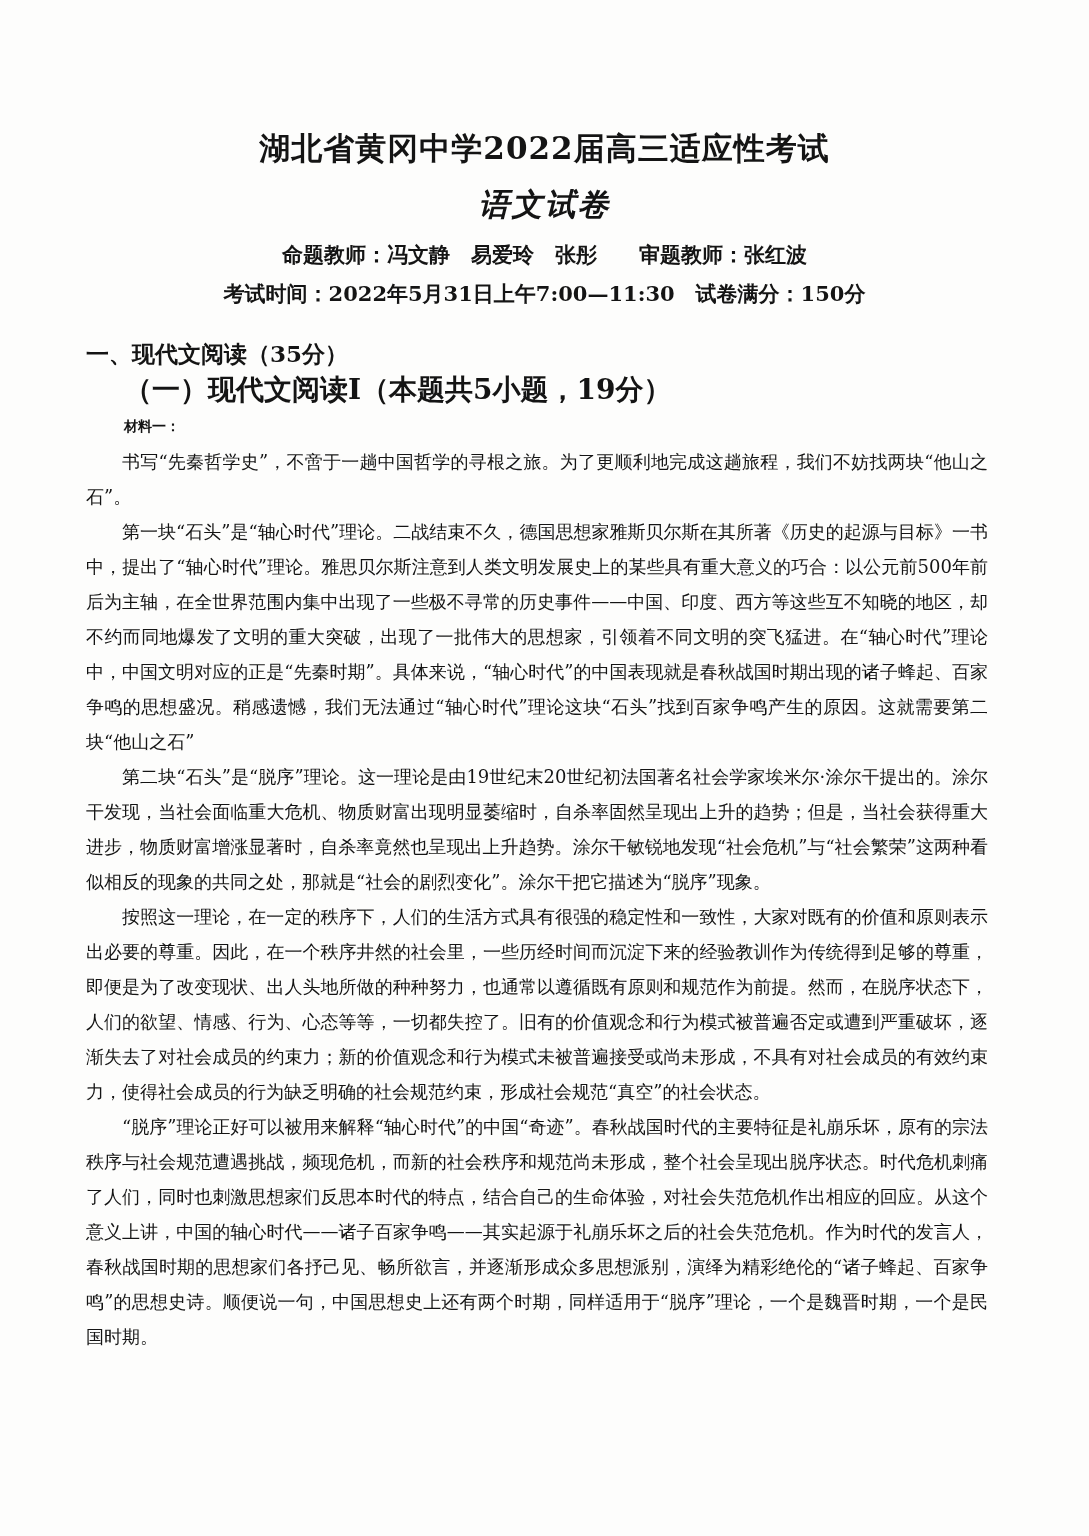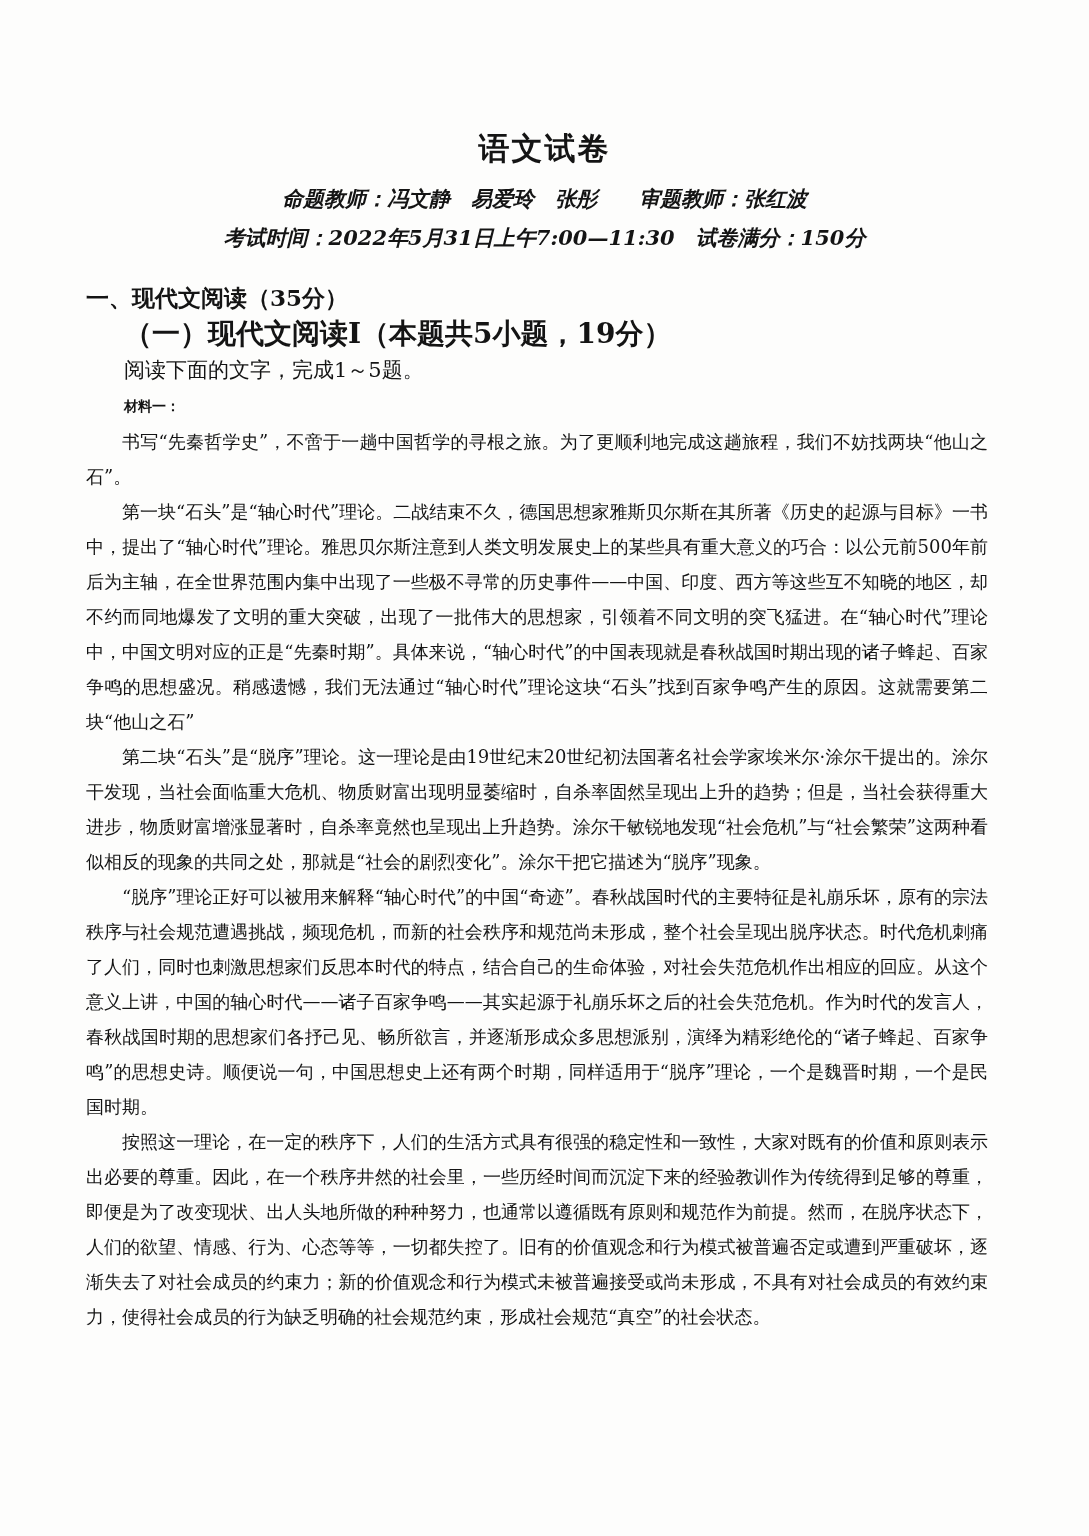--- a/index.html
+++ b/index.html
@@ -22,27 +22,27 @@
     line-height: 40px;
     margin: 0 0 16px 0;
     letter-spacing: 1px;
   }
   .subtitle {
     font-size: 31px;
     font-weight: bold;
     line-height: 40px;
     margin: 0 0 16px 0;
     letter-spacing: 2px;
+    font-style: italic;
   }
   .meta {
     font-size: 21px;
     font-weight: bold;
     line-height: 30px;
     margin: 0 0 9px 0;
-    font-style: italic;
   }
   main { margin: 26px 101px 0 86px; }
   .sec-heading {
     font-size: 23px;
     font-weight: bold;
     line-height: 37px;
     margin: 0;
   }
   .subsec-heading {
     font-size: 28px;
@@ -67,30 +67,30 @@
     text-align: justify;
     text-indent: 2em;
     margin: 0;
   }
 </style>
 </head>
 <body>
 
 <div class="page">
   <header>
+    <h1 class="title">湖北省黄冈中学2022届高三适应性考试</h1>
     <h2 class="subtitle">语文试卷</h2>
     <p class="meta">命题教师：冯文静　易爱玲　张彤　　审题教师：张红波</p>
     <p class="meta">考试时间：2022年5月31日上午7:00—11:30　试卷满分：150分</p>
   </header>
 
   <main>
     <p class="sec-heading">一、现代文阅读（35分）</p>
     <p class="subsec-heading">（一）现代文阅读Ⅰ（本题共5小题，19分）</p>
-    <p class="instruction">阅读下面的文字，完成1～5题。</p>
     <p class="material-label">材料一：</p>
 
     <p class="body-para">书写“先秦哲学史”，不啻于一趟中国哲学的寻根之旅。为了更顺利地完成这趟旅程，我们不妨找两块“他山之石”。</p>
     <p class="body-para">第一块“石头”是“轴心时代”理论。二战结束不久，德国思想家雅斯贝尔斯在其所著《历史的起源与目标》一书中，提出了“轴心时代”理论。雅思贝尔斯注意到人类文明发展史上的某些具有重大意义的巧合：以公元前500年前后为主轴，在全世界范围内集中出现了一些极不寻常的历史事件——中国、印度、西方等这些互不知晓的地区，却不约而同地爆发了文明的重大突破，出现了一批伟大的思想家，引领着不同文明的突飞猛进。在“轴心时代”理论中，中国文明对应的正是“先秦时期”。具体来说，“轴心时代”的中国表现就是春秋战国时期出现的诸子蜂起、百家争鸣的思想盛况。稍感遗憾，我们无法通过“轴心时代”理论这块“石头”找到百家争鸣产生的原因。这就需要第二块“他山之石”</p>
     <p class="body-para">第二块“石头”是“脱序”理论。这一理论是由19世纪末20世纪初法国著名社会学家埃米尔·涂尔干提出的。涂尔干发现，当社会面临重大危机、物质财富出现明显萎缩时，自杀率固然呈现出上升的趋势；但是，当社会获得重大进步，物质财富增涨显著时，自杀率竟然也呈现出上升趋势。涂尔干敏锐地发现“社会危机”与“社会繁荣”这两种看似相反的现象的共同之处，那就是“社会的剧烈变化”。涂尔干把它描述为“脱序”现象。</p>
+    <p class="body-para">按照这一理论，在一定的秩序下，人们的生活方式具有很强的稳定性和一致性，大家对既有的价值和原则表示出必要的尊重。因此，在一个秩序井然的社会里，一些历经时间而沉淀下来的经验教训作为传统得到足够的尊重，即便是为了改变现状、出人头地所做的种种努力，也通常以遵循既有原则和规范作为前提。然而，在脱序状态下，人们的欲望、情感、行为、心态等等，一切都失控了。旧有的价值观念和行为模式被普遍否定或遭到严重破坏，逐渐失去了对社会成员的约束力；新的价值观念和行为模式未被普遍接受或尚未形成，不具有对社会成员的有效约束力，使得社会成员的行为缺乏明确的社会规范约束，形成社会规范“真空”的社会状态。</p>
     <p class="body-para">“脱序”理论正好可以被用来解释“轴心时代”的中国“奇迹”。春秋战国时代的主要特征是礼崩乐坏，原有的宗法秩序与社会规范遭遇挑战，频现危机，而新的社会秩序和规范尚未形成，整个社会呈现出脱序状态。时代危机刺痛了人们，同时也刺激思想家们反思本时代的特点，结合自己的生命体验，对社会失范危机作出相应的回应。从这个意义上讲，中国的轴心时代——诸子百家争鸣——其实起源于礼崩乐坏之后的社会失范危机。作为时代的发言人，春秋战国时期的思想家们各抒己见、畅所欲言，并逐渐形成众多思想派别，演绎为精彩绝伦的“诸子蜂起、百家争鸣”的思想史诗。顺便说一句，中国思想史上还有两个时期，同样适用于“脱序”理论，一个是魏晋时期，一个是民国时期。</p>
-    <p class="body-para">按照这一理论，在一定的秩序下，人们的生活方式具有很强的稳定性和一致性，大家对既有的价值和原则表示出必要的尊重。因此，在一个秩序井然的社会里，一些历经时间而沉淀下来的经验教训作为传统得到足够的尊重，即便是为了改变现状、出人头地所做的种种努力，也通常以遵循既有原则和规范作为前提。然而，在脱序状态下，人们的欲望、情感、行为、心态等等，一切都失控了。旧有的价值观念和行为模式被普遍否定或遭到严重破坏，逐渐失去了对社会成员的约束力；新的价值观念和行为模式未被普遍接受或尚未形成，不具有对社会成员的有效约束力，使得社会成员的行为缺乏明确的社会规范约束，形成社会规范“真空”的社会状态。</p>
   </main>
 </div>
 
 </body></html>

